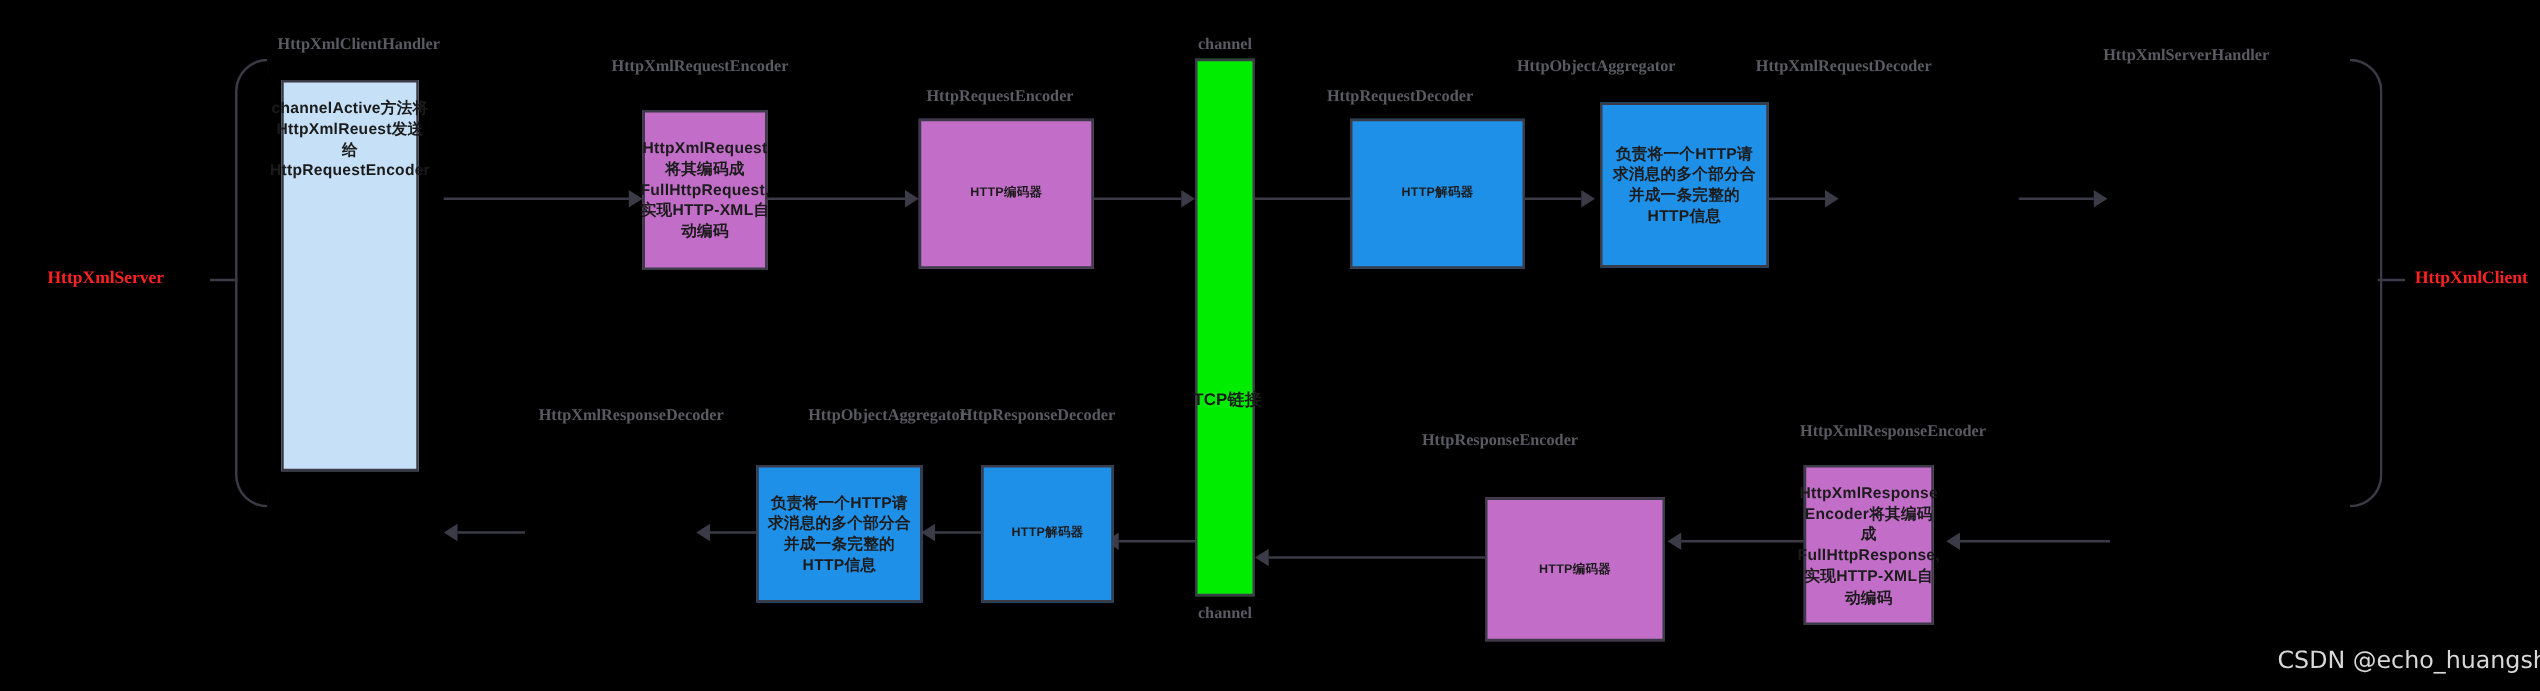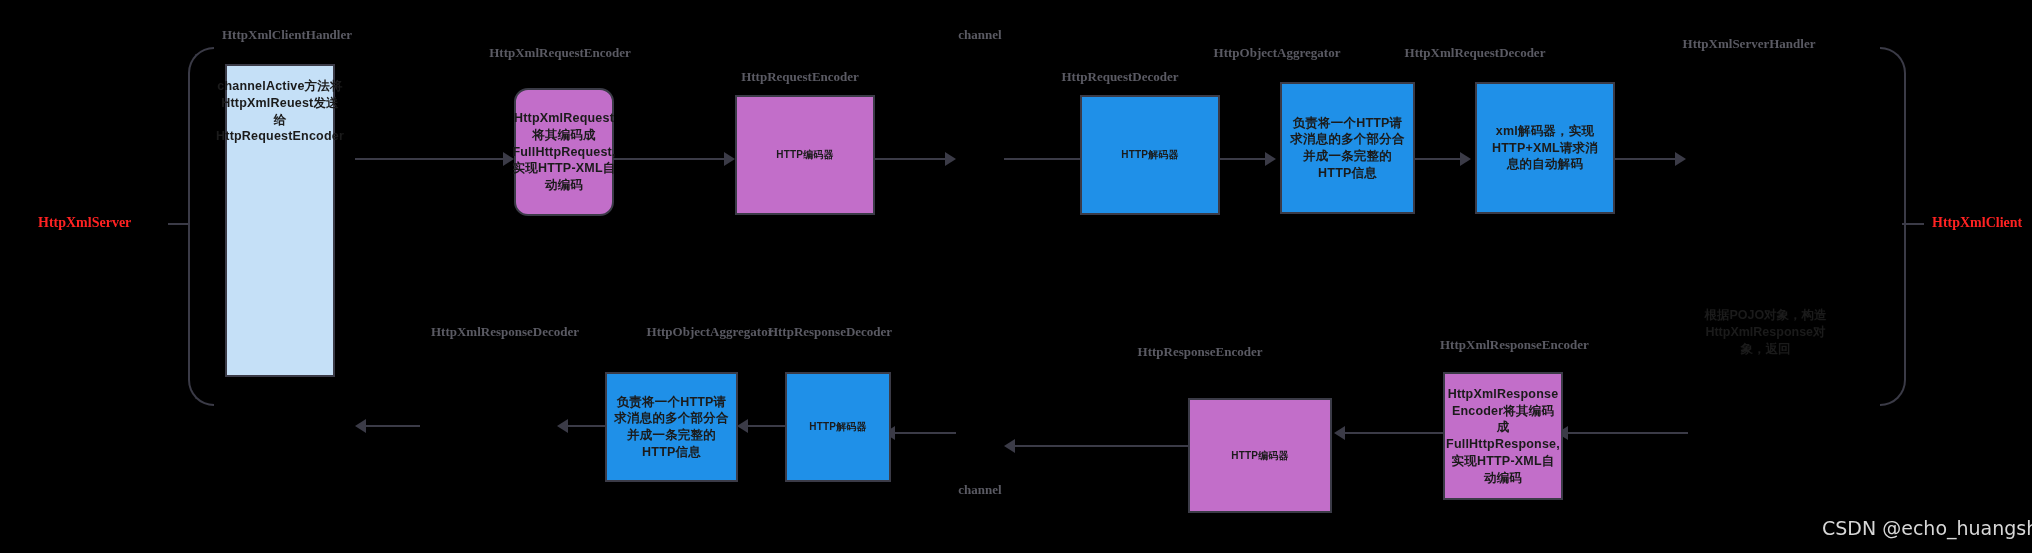--- a/index.html
+++ b/index.html
@@ -68,34 +68,37 @@
 
   <div class="brace brace-l" style="left:188px;top:47px;width:24px;height:355px;"></div>
   <div class="nub" style="left:168px;top:223px;width:22px;"></div>
   <div class="grouplabel" style="left:38px;top:215px;">HttpXmlServer</div>
 
   <div class="brace brace-r" style="left:1880px;top:47px;width:24px;height:355px;"></div>
   <div class="nub" style="left:1902px;top:223px;width:22px;"></div>
   <div class="grouplabel" style="left:1932px;top:215px;">HttpXmlClient</div>
 
   <div class="cap" style="left:920px;top:28px;width:120px;">channel</div>
+  <div class="box green" style="left:956px;top:47px;width:48px;height:430px;">
+    <span class="txt fs13" style="writing-mode:horizontal-tb;position:absolute;top:262px;left:-14px;width:76px;">TCP链接</span>
+  </div>
   <div class="cap" style="left:920px;top:483px;width:120px;">channel</div>
 
   <div class="cap" style="left:152px;top:28px;width:270px;">HttpXmlClientHandler</div>
   <div class="box lightblue" style="left:225px;top:64px;width:110px;height:313px;align-items:flex-start;">
     <span class="txt fs12" style="margin-top:8px;">channelActive方法将
 HttpXmlReuest发送给
 HttpRequestEncoder</span>
   </div>
 
   <div class="ln hln" style="left:355px;top:158px;width:148px;"></div>
   <div class="ah ah-r" style="left:503px;top:152px;"></div>
 
   <div class="cap" style="left:440px;top:46px;width:240px;">HttpXmlRequestEncoder</div>
-  <div class="box purple" style="left:514px;top:88px;width:100px;height:128px;border-radius:14px;">
+  <div class="box purple" style="left:514px;top:88px;width:100px;height:128px;">
     <span class="txt fs12">HttpXmlRequest
 将其编码成
 FullHttpRequest,
 实现HTTP-XML自
 动编码</span>
   </div>
 
   <div class="ln hln" style="left:614px;top:158px;width:110px;"></div>
   <div class="ah ah-r" style="left:724px;top:152px;"></div>
 
@@ -123,41 +126,32 @@
     <span class="txt fs12">负责将一个HTTP请
 求消息的多个部分合
 并成一条完整的
 HTTP信息</span>
   </div>
 
   <div class="ln hln" style="left:1415px;top:158px;width:45px;"></div>
   <div class="ah ah-r" style="left:1460px;top:152px;"></div>
 
   <div class="cap" style="left:1340px;top:46px;width:270px;">HttpXmlRequestDecoder</div>
-  <div class="box blue" style="left:1475px;top:82px;width:140px;height:132px;">
-    <span class="txt fs12">xml解码器，实现
-HTTP+XML请求消
-息的自动解码</span>
-  </div>
 
   <div class="ln hln" style="left:1615px;top:158px;width:60px;"></div>
   <div class="ah ah-r" style="left:1675px;top:152px;"></div>
 
   <div class="cap" style="left:1614px;top:37px;width:270px;">HttpXmlServerHandler</div>
 
-  <span class="txt fs12" style="position:absolute;left:1692px;top:307px;width:147px;color:#1b1b1b;
-               font-weight:bold;text-align:center;white-space:pre-line;line-height:1.34;">根据POJO对象，构造
-HttpXmlResponse对
-象，返回</span>
 
   <div class="ln hln" style="left:1568px;top:432px;width:120px;"></div>
   <div class="ah ah-l" style="left:1557px;top:426px;"></div>
 
   <div class="cap" style="left:1440px;top:338px;width:120px;">HttpXmlResponseEncoder</div>
-  <div class="box purple" style="left:1443px;top:372px;width:120px;height:128px;">
+  <div class="box purple" style="left:1443px;top:372px;width:104px;height:128px;">
     <span class="txt fs12">HttpXmlResponse
 Encoder将其编码成
 FullHttpResponse,
 实现HTTP-XML自
 动编码</span>
   </div>
 
   <div class="ln hln" style="left:1345px;top:432px;width:98px;"></div>
   <div class="ah ah-l" style="left:1334px;top:426px;"></div>
 

